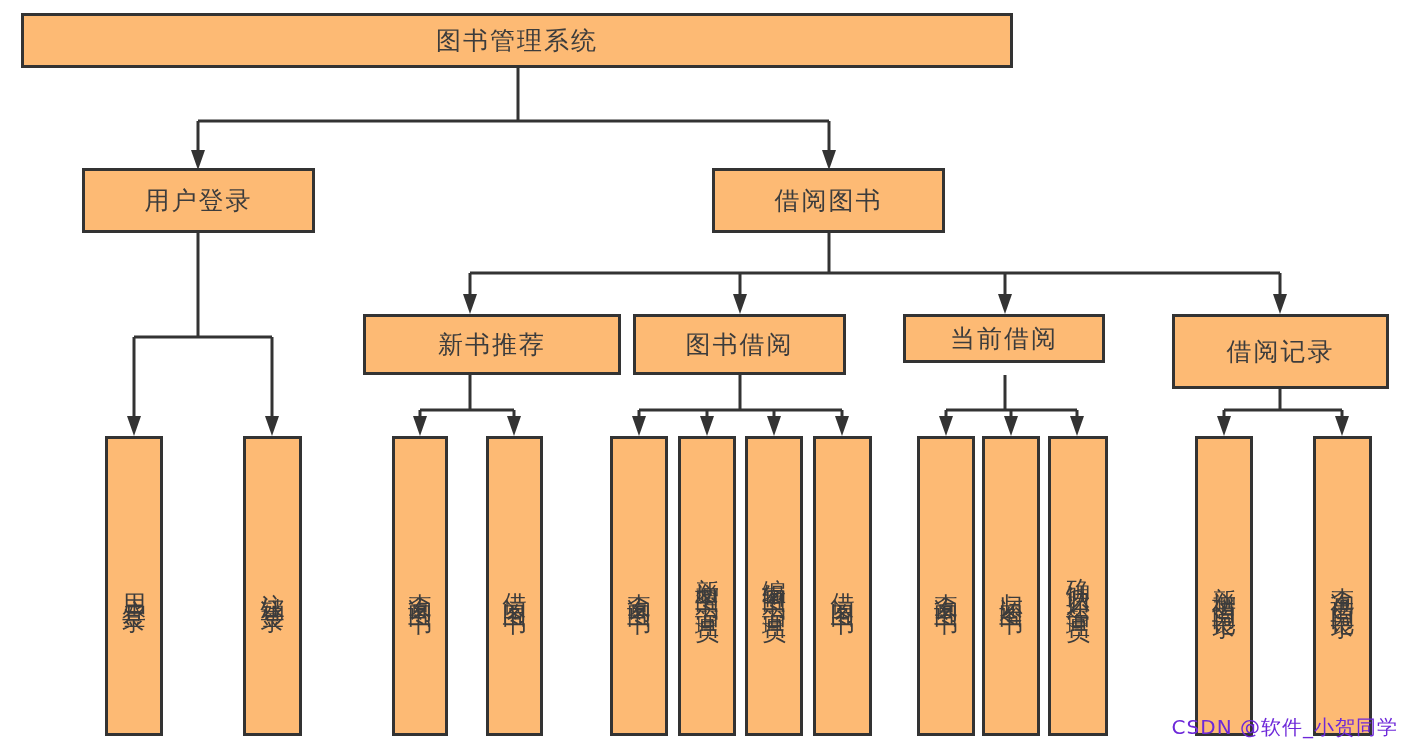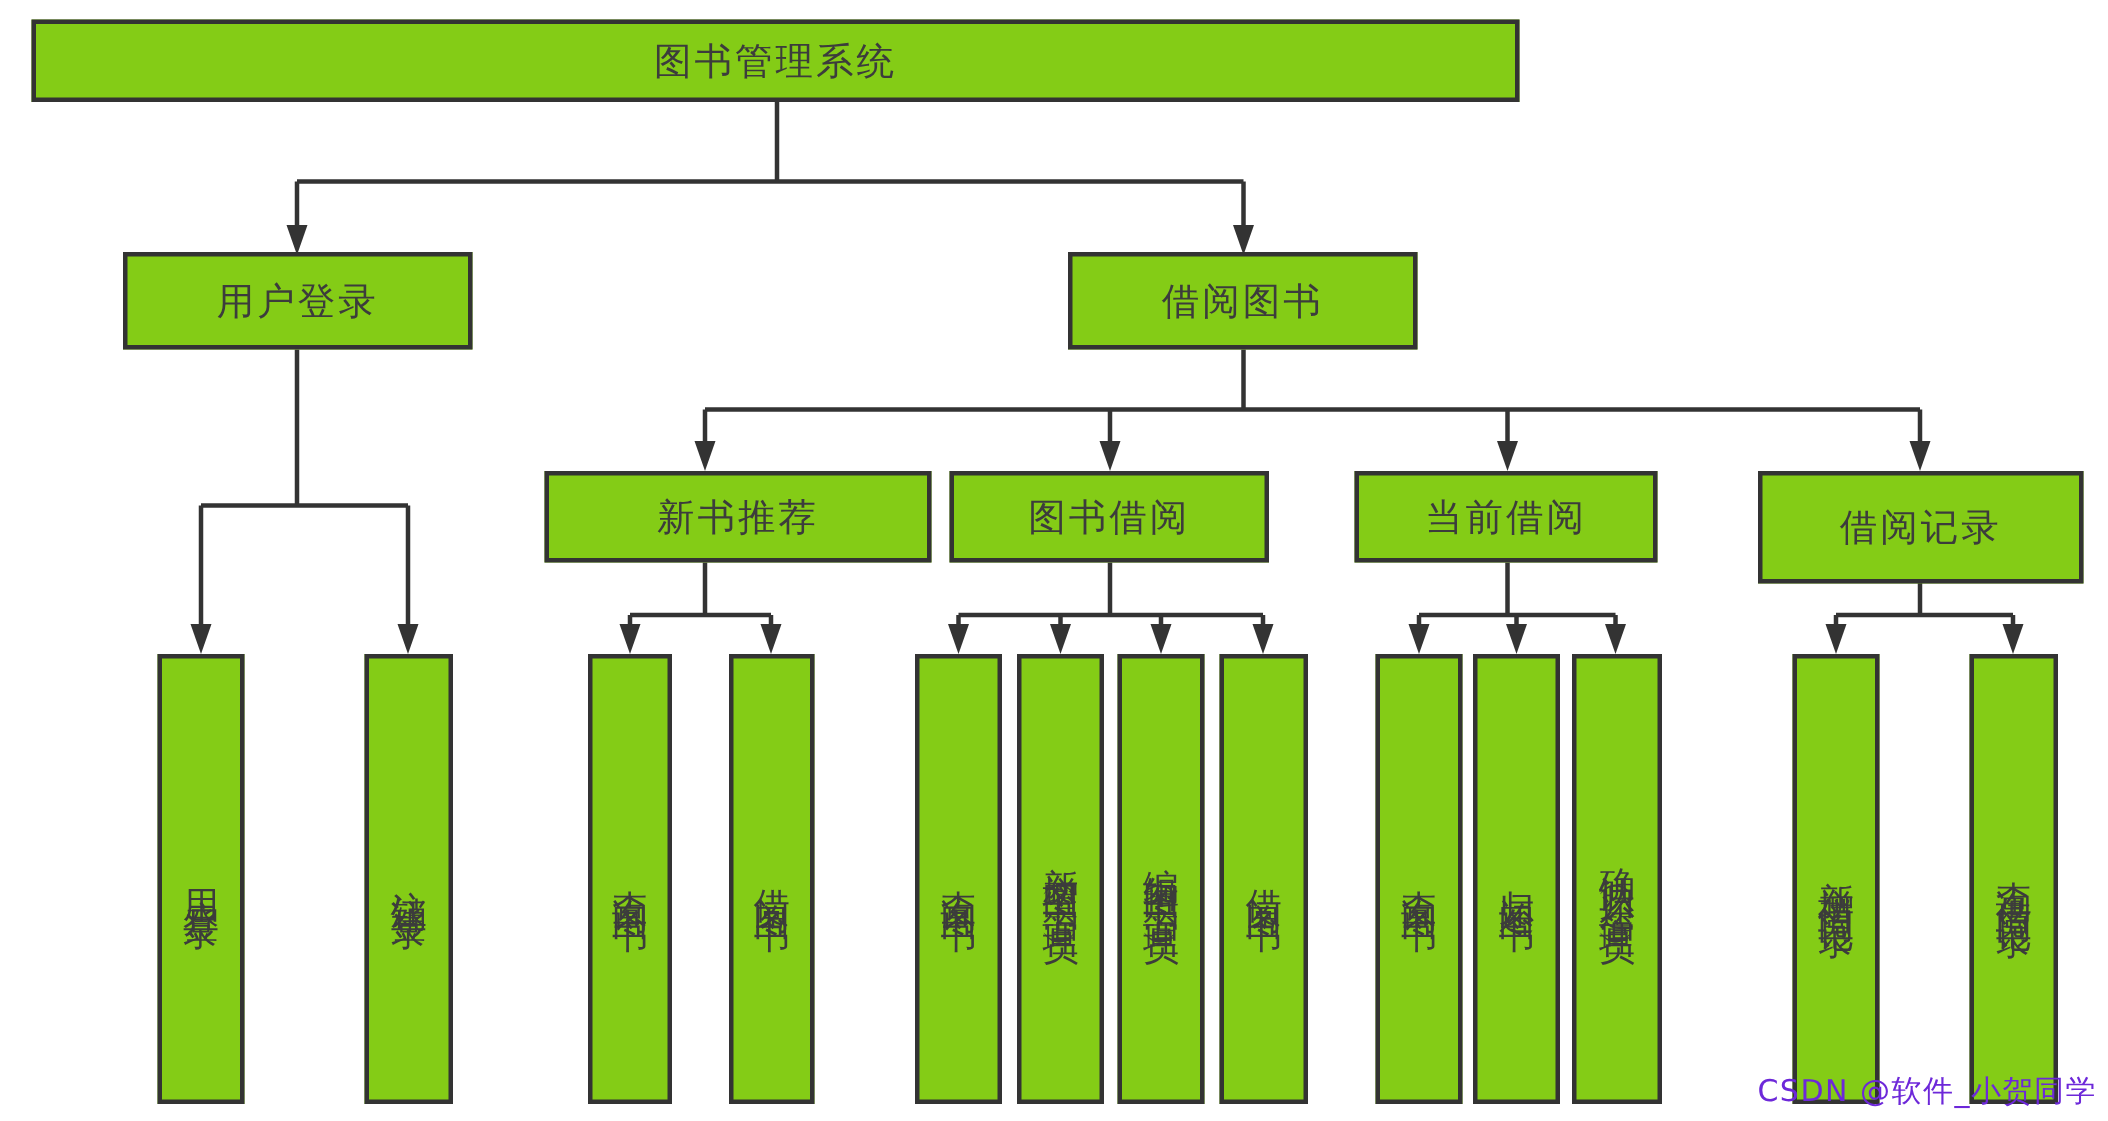--- a/index.html
+++ b/index.html
@@ -28,21 +28,21 @@
     fill: none;
   }
   svg.connectors polygon {
     fill: #333333;
     stroke: none;
   }
   .node {
     position: absolute;
     box-sizing: border-box;
     border: 3px solid #333333;
-    background: #84cc16;
+    background: #fdba74;
     display: flex;
     align-items: center;
     justify-content: center;
     color: #3c3c3c;
     font-size: 25px;
     letter-spacing: 2px;
     white-space: nowrap;
   }
   .leaf {
     top: 436px;
@@ -146,21 +146,21 @@
   <div class="node" style="left:712px; top:168px; width:233px; height:65px;">
     <span>借阅图书</span>
   </div>
 
   <div class="node" style="left:363px; top:314px; width:258px; height:61px;">
     <span>新书推荐</span>
   </div>
   <div class="node" style="left:633px; top:314px; width:213px; height:61px;font-family:Liberation Serif, serif;">
     <span>图书借阅</span>
   </div>
-  <div class="node" style="left:903px; top:314px; width:202px; height:61px;">
+  <div class="node" style="left:903px; top:314px; width:202px; height:49px;">
     <span>当前借阅</span>
   </div>
   <div class="node" style="left:1172px; top:314px; width:217px; height:75px;">
     <span>借阅记录</span>
   </div>
 
   <div class="node leaf" style="left:105px; width:58px;">
     <span class="vtext">用户登录</span>
   </div>
   <div class="node leaf" style="left:243px; width:59px;">

